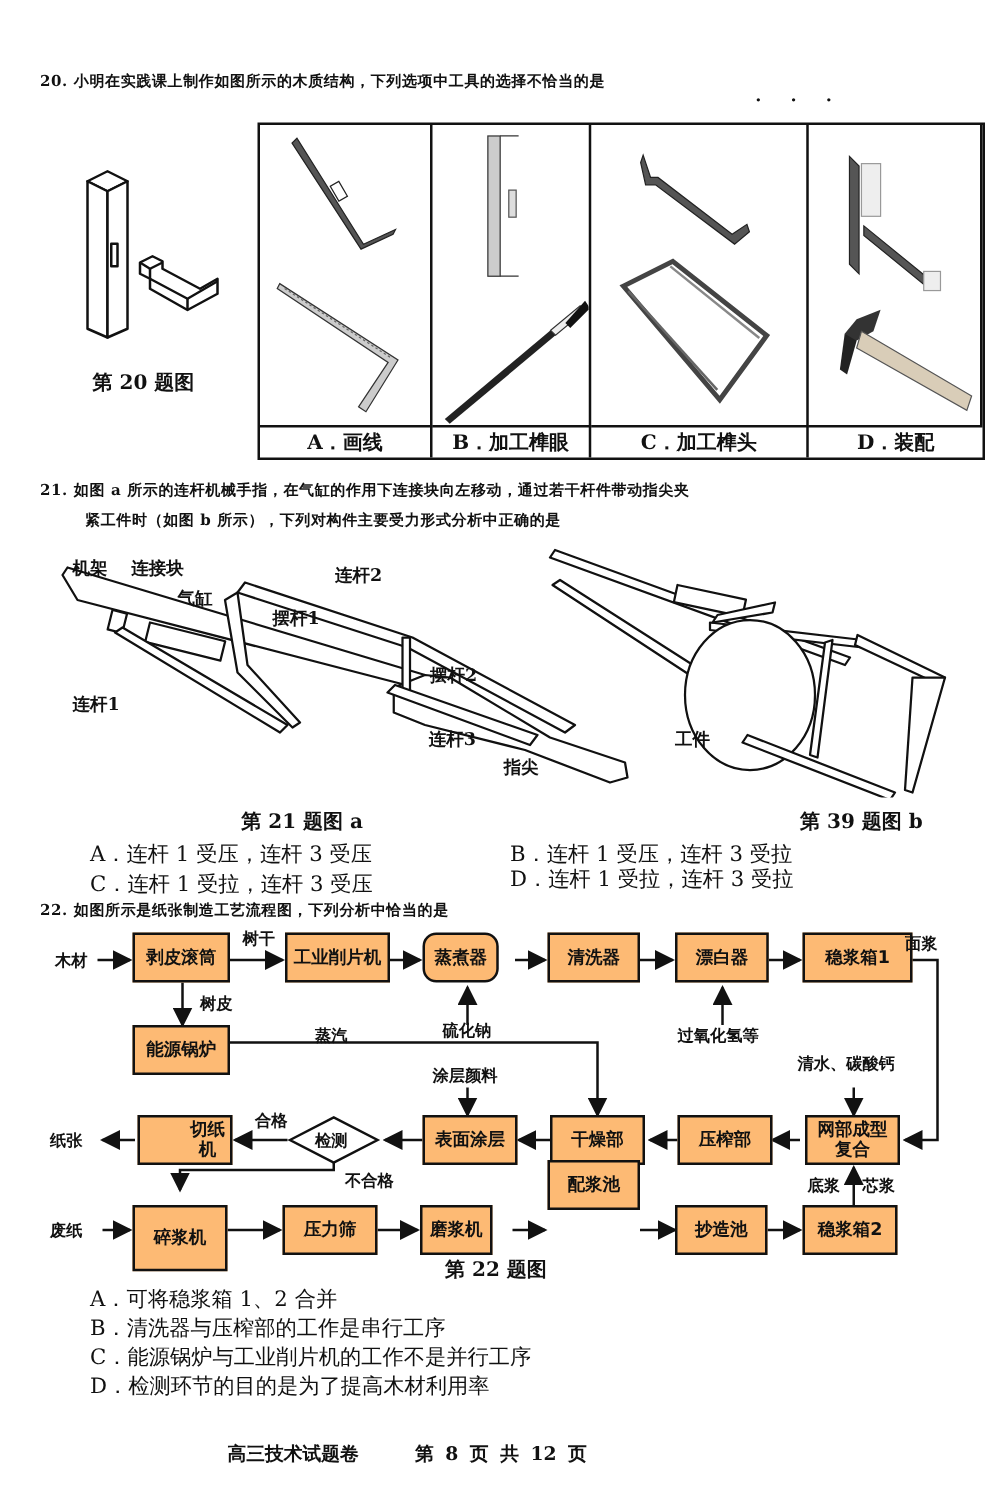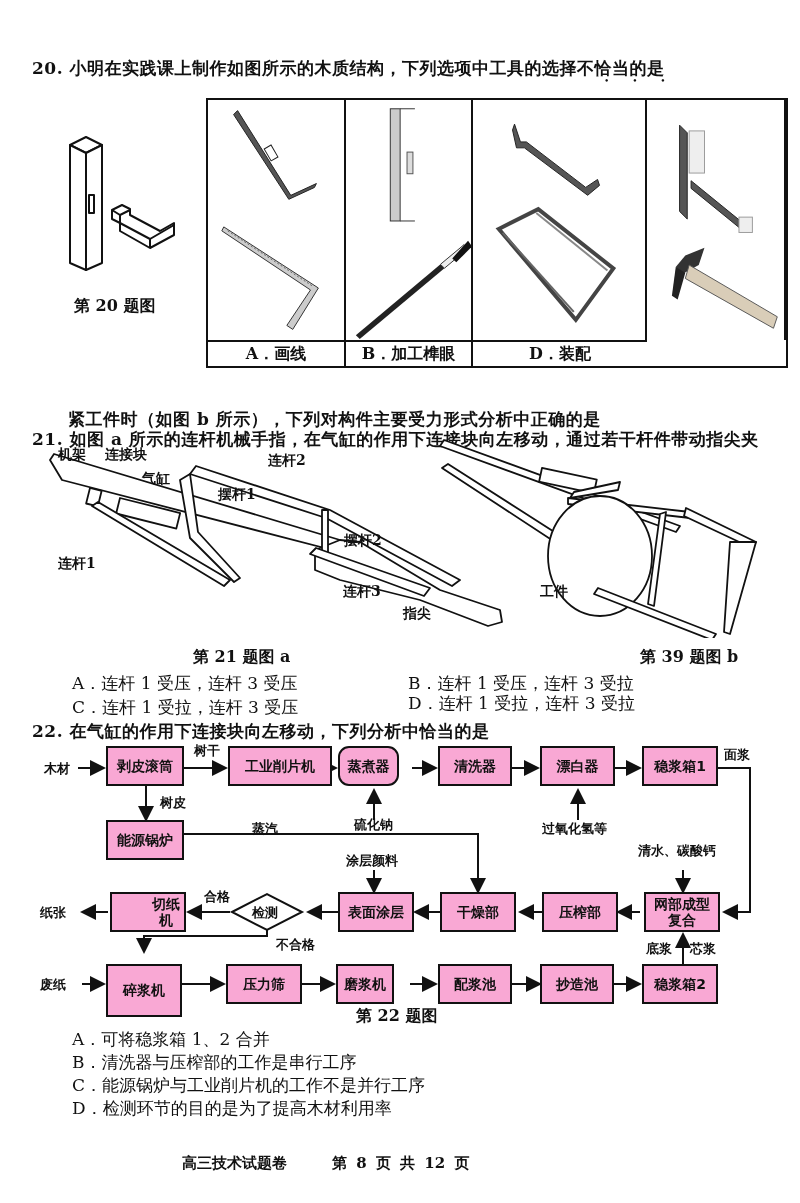--- a/index.html
+++ b/index.html
@@ -1,32 +1,32 @@
 <!DOCTYPE html>
 <html><head>
 <meta charset="utf-8">
 <style>
   html, body { margin: 0; padding: 0; background: #ffffff; }
   body { width: 800px; height: 1203px; position: relative; overflow: hidden;
          font-family: "DejaVu Serif", "Liberation Serif", serif; color: #111; }
   .abs { position: absolute; }
-  .q-text { font-size: 17px; font-weight: bold; letter-spacing: 0.5px; white-space: nowrap; }
+  .q-text { font-size: 12px; font-weight: bold; letter-spacing: 0.5px; white-space: nowrap; }
   .opt { font-size: 17px; white-space: nowrap; }
   .cap { font-size: 16px; white-space: nowrap; font-weight: bold; }
   .lbl { font-size: 14px; font-weight: bold; white-space: nowrap; }
   .tool-table { position: absolute; left: 206px; top: 98px; width: 582px; height: 270px;
                 border: 2px solid #111; box-sizing: border-box; display: grid;
                 grid-template-columns: 138px 127px 174px 1fr; grid-template-rows: 1fr 26px; }
   .tool-cell { border-right: 2px solid #111; position: relative; overflow: hidden; }
   .tool-cell:last-child { border-right: none; }
   .tool-cap { border-top: 2px solid #111; border-right: 2px solid #111; display: flex;
               align-items: center; justify-content: center; font-size: 16px; font-weight: bold; }
   .tool-cap.last { border-right: none; }
   .tool-cell svg, .fig svg { width: 100%; height: 100%; display: block; }
-  .fc-box { position: absolute; border: 2px solid #111; background: #f9a8d4; box-sizing: border-box;
+  .fc-box { position: absolute; border: 2px solid #111; background: #fdba74; box-sizing: border-box;
             display: flex; align-items: center; justify-content: center; text-align: center;
             font-size: 14px; font-weight: bold; line-height: 1.15; font-family: "DejaVu Sans", sans-serif; }
   .fc-lbl { position: absolute; font-size: 13px; font-weight: bold; white-space: nowrap;
             font-family: "DejaVu Sans", sans-serif; }
   .footer { font-size: 15px; font-weight: bold; white-space: nowrap; }
 </style>
 </head>
 <body>
 
 <div class="abs q-text" style="left:32px; top:57px;">
@@ -102,24 +102,25 @@
       </g>
       <g>
         <polygon points="30,170 40,158 60,150 54,168 36,178" fill="#333"></polygon>
         <polygon points="30,170 26,200 32,204 40,176" fill="#222"></polygon>
         <polygon points="44,168 136,222 132,234 40,182" fill="#d9cdb8" stroke="#555"></polygon>
       </g>
     </svg>
   </div>
   <div class="tool-cap">A．画线</div>
   <div class="tool-cap">B．加工榫眼</div>
+  <div class="tool-cap">C．加工榫头</div>
   <div class="tool-cap last">D．装配</div>
 </div>
 
-<div class="abs q-text" style="left:32px; top:384px;margin-top:44px;">
+<div class="abs q-text" style="left:32px; top:384px;">
   <span>21.</span>
   <span>如图 a 所示的连杆机械手指，在气缸的作用下连接块向左移动，通过若干杆件带动指尖夹</span>
 </div>
 <div class="abs q-text" style="left:68px; top:408px;">紧工件时（如图 b 所示），下列对构件主要受力形式分析中正确的是</div>
 
 <div class="abs fig" style="left:40px; top:440px; width:470px; height:190px;">
   <svg viewBox="0 0 470 190">
     <g fill="#fff" stroke="#111" stroke-width="1.8" stroke-linejoin="round">
 
       <polygon points="10,20 14,14 300,100 296,106 300,112 22,40"></polygon>
@@ -171,21 +172,21 @@
 <div class="abs lbl" style="left:540px; top:583px;">工件</div>
 <div class="abs cap" style="left:640px; top:647px;">第 39 题图 b</div>
 
 <div class="abs opt" style="left:72px; top:672px;">A．连杆 1 受压，连杆 3 受压</div>
 <div class="abs opt" style="left:408px; top:672px;">B．连杆 1 受压，连杆 3 受拉</div>
 <div class="abs opt" style="left:72px; top:696px;">C．连杆 1 受拉，连杆 3 受压</div>
 <div class="abs opt" style="left:408px; top:692px;">D．连杆 1 受拉，连杆 3 受拉</div>
 
 <div class="abs q-text" style="left:32px; top:720px;">
   <span>22.</span>
-  <span>在气缸的作用下连接块向左移动，下列分析中恰当的是</span>
+  <span>如图所示是纸张制造工艺流程图，下列分析中恰当的是</span>
 </div>
 
 <div class="abs" style="left:0; top:740px; width:800px; height:280px;">
   <svg viewBox="0 0 800 280" width="800" height="280">
     <defs>
       <marker id="ah" markerWidth="8" markerHeight="8" refX="7" refY="4" orient="auto">
         <path d="M0,0 L8,4 L0,8 Z" fill="#111"></path>
       </marker>
     </defs>
     <g stroke="#111" stroke-width="2" fill="none" marker-end="url(#ah)">
@@ -217,25 +218,25 @@
       <line x1="614" y1="244" x2="640" y2="244"></line>
       <line x1="683" y1="226" x2="683" y2="194"></line>
     </g>
     <polygon points="232,172 267,154 302,172 267,190" fill="#fff" stroke="#111" stroke-width="2"></polygon>
   </svg>
 </div>
 
 <div class="fc-lbl" style="left:44px; top:760px;">木材</div>
 <div class="fc-box" style="left:106px; top:746px; width:78px; height:40px;">剥皮滚筒</div>
 <div class="fc-lbl" style="left:194px; top:742px;">树干</div>
-<div class="fc-box" style="left:228px; top:746px; width:104px; height:40px;">工业削片机</div>
+<div class="fc-box" style="left:228px; top:746px; width:84px; height:40px;">工业削片机</div>
 <div class="fc-box" style="left:338px; top:746px; width:61px; height:40px;border-radius:11px;">蒸煮器</div>
 <div class="fc-box" style="left:438px; top:746px; width:74px; height:40px;">清洗器</div>
 <div class="fc-box" style="left:540px; top:746px; width:75px; height:40px;">漂白器</div>
-<div class="fc-box" style="left:642px; top:746px; width:76px; height:40px;">稳浆箱1</div>
+<div class="fc-box" style="left:642px; top:746px; width:88px; height:40px;">稳浆箱1</div>
 <div class="fc-lbl" style="left:724px; top:746px;">面浆</div>
 
 <div class="fc-lbl" style="left:160px; top:794px;">树皮</div>
 <div class="fc-lbl" style="left:354px; top:816px;">硫化钠</div>
 <div class="fc-lbl" style="left:542px; top:820px;">过氧化氢等</div>
 
 <div class="fc-box" style="left:106px; top:820px; width:78px; height:40px;">能源锅炉</div>
 <div class="fc-lbl" style="left:252px; top:820px;">蒸汽</div>
 <div class="fc-lbl" style="left:346px; top:852px;">涂层颜料</div>
 <div class="fc-lbl" style="left:638px; top:842px;">清水、碳酸钙</div>
@@ -249,21 +250,21 @@
 <div class="fc-box" style="left:542px; top:892px; width:76px; height:40px;">压榨部</div>
 <div class="fc-box" style="left:644px; top:892px; width:76px; height:40px; padding:0 6px;">网部成型复合</div>
 <div class="fc-lbl" style="left:276px; top:936px;">不合格</div>
 <div class="fc-lbl" style="left:646px; top:940px;">底浆</div>
 <div class="fc-lbl" style="left:690px; top:940px;">芯浆</div>
 
 <div class="fc-lbl" style="left:40px; top:976px;">废纸</div>
 <div class="fc-box" style="left:106px; top:964px; width:76px; height:53px;">碎浆机</div>
 <div class="fc-box" style="left:226px; top:964px; width:76px; height:40px;">压力筛</div>
 <div class="fc-box" style="left:336px; top:964px; width:58px; height:40px;">磨浆机</div>
-<div class="fc-box" style="left:438px; top:964px; width:74px; height:40px;">配浆池</div>
+<div class="fc-box" style="left:438px; top:928px; width:74px; height:40px;">配浆池</div>
 <div class="fc-box" style="left:540px; top:964px; width:74px; height:40px;">抄造池</div>
 <div class="fc-box" style="left:642px; top:964px; width:76px; height:40px;">稳浆箱2</div>
 
 <div class="abs cap" style="left:356px; top:1006px;">第 22 题图</div>
 
 <div class="abs opt" style="left:72px; top:1028px;">A．可将稳浆箱 1、2 合并</div>
 <div class="abs opt" style="left:72px; top:1051px;">B．清洗器与压榨部的工作是串行工序</div>
 <div class="abs opt" style="left:72px; top:1074px;">C．能源锅炉与工业削片机的工作不是并行工序</div>
 <div class="abs opt" style="left:72px; top:1097px;">D．检测环节的目的是为了提高木材利用率</div>
 

